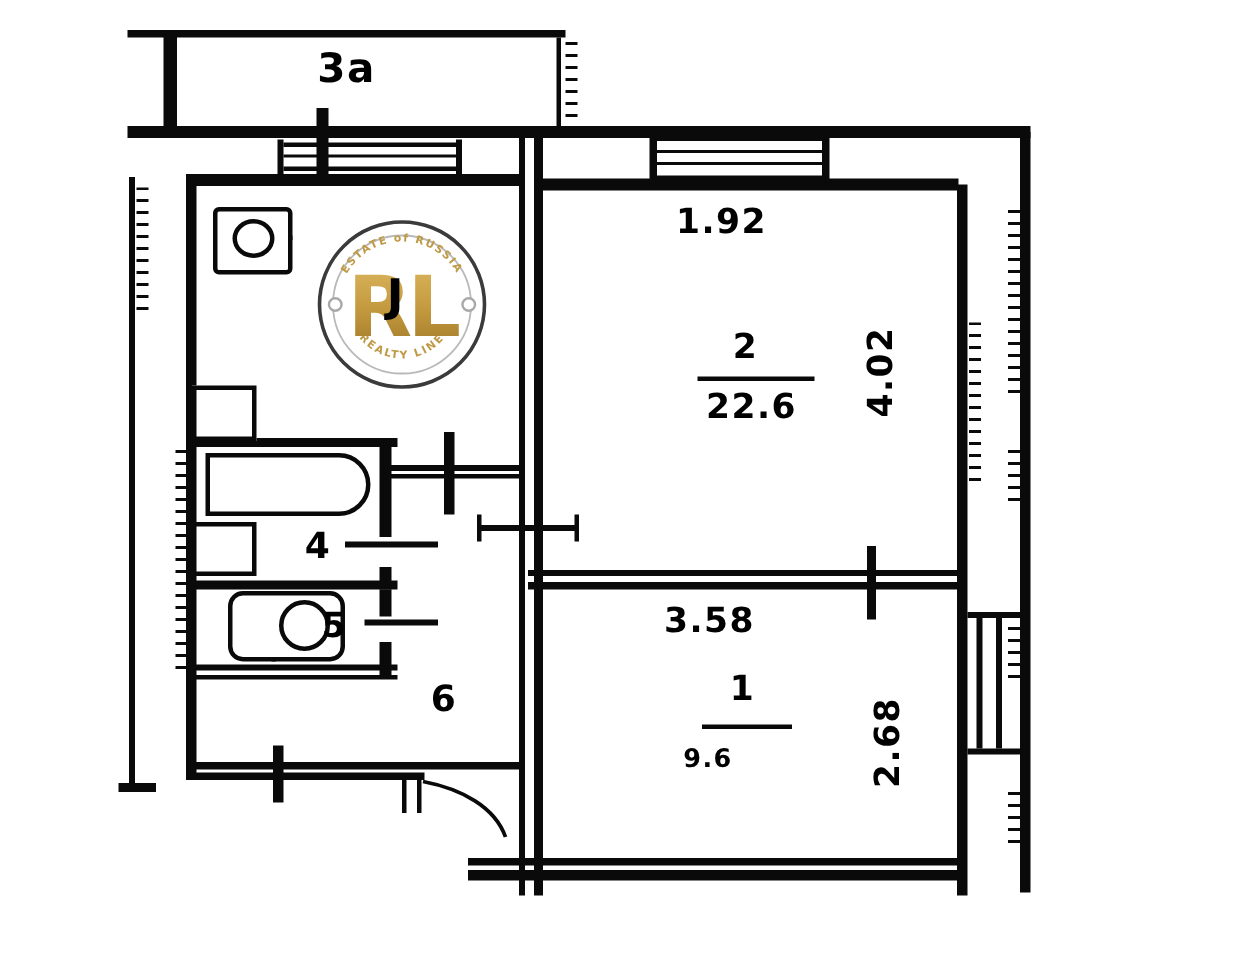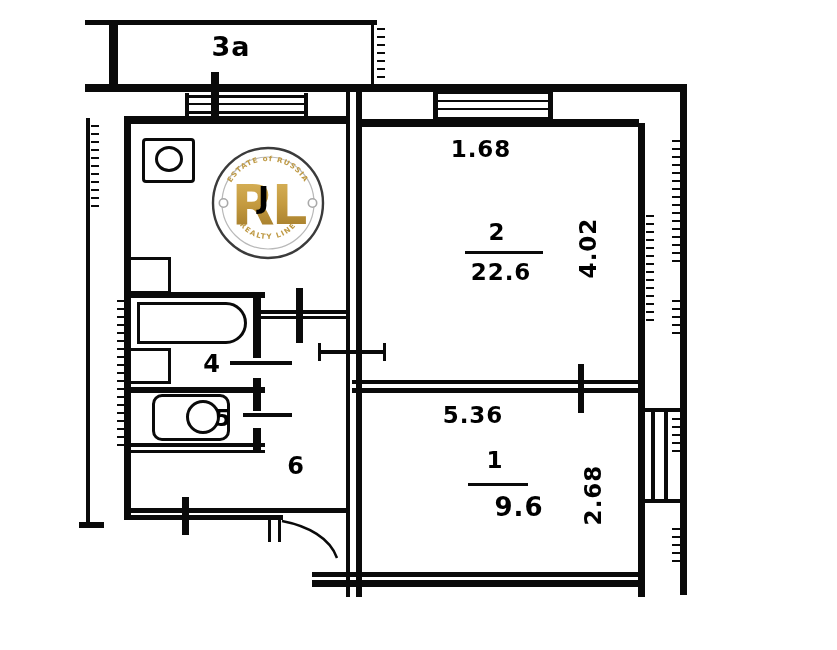--- a/index.html
+++ b/index.html
@@ -116,30 +116,30 @@
   <div class="fixture" style="left:152px;top:394px;width:78px;height:47px;border-radius:10px;"></div>
   <div class="w" style="left:181px;top:394px;width:3px;height:47px;"></div>
   <div class="fixture" style="left:186px;top:400px;width:34px;height:34px;border-radius:50%;"></div>
 
   <svg class="overlay" width="837" height="650">
     <path d="M 282 521 C 308 526 330 538 337 558" fill="none" stroke="#0a0a0a" stroke-width="2.5"></path>
   </svg>
 
   <div class="lbl" style="left:231px;top:46px;font-size:27px;">3a</div>
 
-  <div class="lbl" style="left:481px;top:149px;font-size:23px;">1.68</div>
+  <div class="lbl" style="left:481px;top:149px;font-size:23px;">1.92</div>
   <div class="lbl" style="left:497px;top:232px;font-size:23px;">2</div>
   <div class="w" style="left:465px;top:251px;width:78px;height:3px;"></div>
   <div class="lbl" style="left:501px;top:272px;font-size:23px;">22.6</div>
   <div class="lbl rot" style="left:588px;top:248px;font-size:23px;">4.02</div>
 
-  <div class="lbl" style="left:473px;top:415px;font-size:23px;">5.36</div>
+  <div class="lbl" style="left:473px;top:415px;font-size:23px;">3.58</div>
   <div class="lbl" style="left:495px;top:460px;font-size:23px;">1</div>
   <div class="w" style="left:468px;top:483px;width:60px;height:3px;"></div>
-  <div class="lbl" style="left:519px;top:507px;font-size:26px;">9.6</div>
+  <div class="lbl" style="left:472px;top:507px;font-size:17px;">9.6</div>
   <div class="lbl rot" style="left:593px;top:495px;font-size:23px;">2.68</div>
 
   <div class="lbl" style="left:212px;top:364px;font-size:24px;">4</div>
   <div class="lbl" style="left:223px;top:418px;font-size:23px;">5</div>
   <div class="lbl" style="left:296px;top:466px;font-size:24px;">6</div>
 
   <div class="lbl covered" style="left:264px;top:198px;font-size:30px;">J</div>
 
   <svg class="badge" viewBox="0 0 114 114">
     <defs>

